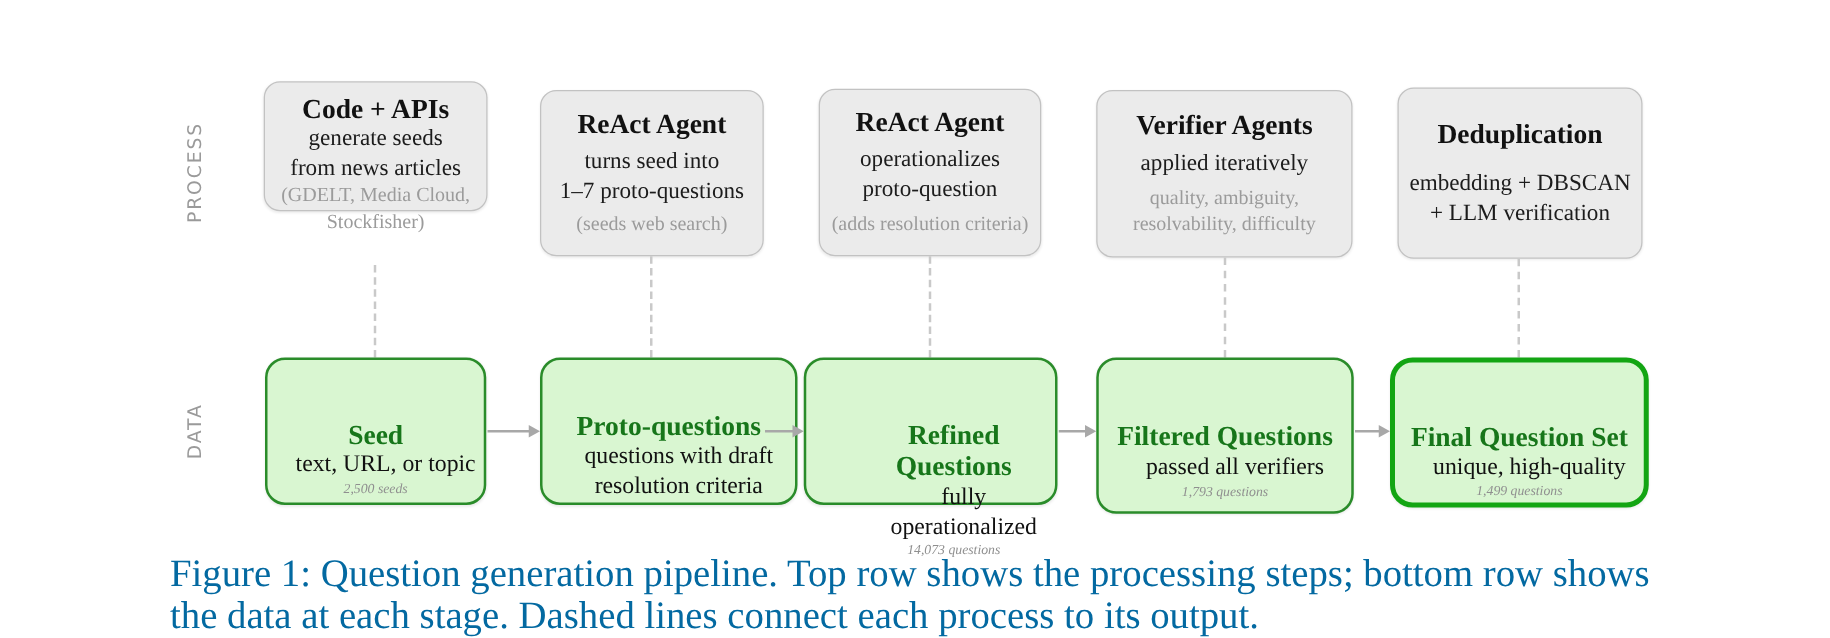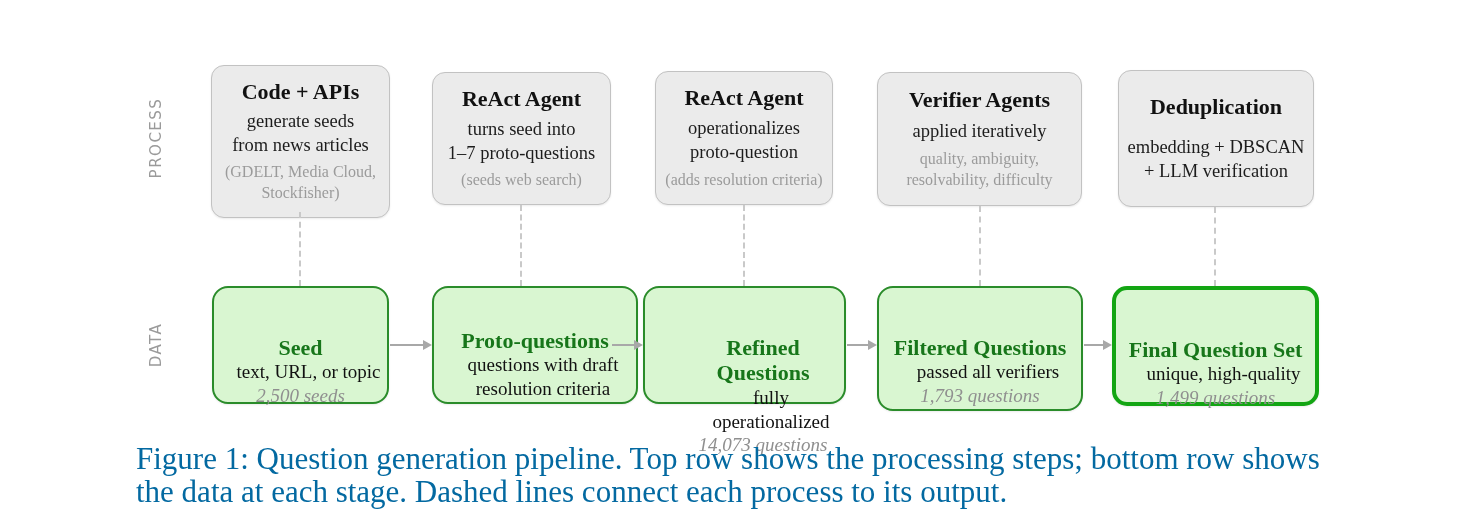--- a/index.html
+++ b/index.html
@@ -46,21 +46,21 @@
   .dbox-final {
     border: 4px solid #13a513;
     border-radius: 18px;
   }
   .pre { white-space: pre-line; }
   .pbox-title { font-size: 22px; font-weight: bold; color: #111111; line-height: 1.15; }
   .pbox-body  { font-size: 18.5px; color: #1c1c1c; line-height: 1.3; }
   .pbox-note  { font-size: 16px; color: #9b9b9b; line-height: 1.3; }
   .dbox-title { font-size: 22px; font-weight: bold; color: #17761a; line-height: 1.15; margin-top: 39px; }
   .dbox-body  { font-size: 19px; color: #111111; line-height: 1.28; margin-left: 16px; }
-  .dbox-stat  { font-size: 19px; font-style: italic; color: #8f8f8f; }
+  .dbox-stat  { font-size: 11px; font-style: italic; color: #8f8f8f; }
   .connector {
     position: absolute;
     width: 0;
     border-left: 2px dashed #c9c9c9;
   }
   .arrow { position: absolute; height: 12px; }
   .arrow-line {
     position: absolute;
     left: 0; right: 6px; top: 50%;
     height: 2px; margin-top: -1px;
@@ -86,21 +86,21 @@
   }
 </style>
 </head>
 <body>
 
 <div class="stage">
 
   <div class="rot-label" style="left:106px; top:129px;">PROCESS</div>
   <div class="rot-label" style="left:106px; top:336px;">DATA</div>
 
-  <div class="box pbox" style="left:211px; top:65px; width:179px; height:153px;">
+  <div class="box pbox" style="left:211px; top:65px; width:179px; height:104px;">
     <div class="pbox-title">Code + APIs</div>
     <div class="pbox-body pre">generate seeds
 from news articles</div>
     <div class="pbox-note pre">(GDELT, Media Cloud,
 Stockfisher)</div>
   </div>
 
   <div class="box pbox" style="left:432px; top:72px; width:179px; height:133px;">
     <div class="pbox-title">ReAct Agent</div>
     <div class="pbox-body pre">turns seed into
@@ -151,21 +151,21 @@
     <div class="dbox-body pre">fully operationalized</div>
     <div class="dbox-stat">14,073 questions</div>
   </div>
 
   <div class="box dbox" style="left:877px; top:286px; width:206px; height:125px;">
     <div class="dbox-title">Filtered Questions</div>
     <div class="dbox-body pre">passed all verifiers</div>
     <div class="dbox-stat">1,793 questions</div>
   </div>
 
-  <div class="box dbox dbox-final" style="left:1112px; top:286px; width:207px; height:120px;border-radius:15px;">
+  <div class="box dbox dbox-final" style="left:1112px; top:286px; width:207px; height:120px;">
     <div class="dbox-title">Final Question Set</div>
     <div class="dbox-body pre">unique, high-quality</div>
     <div class="dbox-stat">1,499 questions</div>
   </div>
 
   <div class="arrow" style="left:390px; top:339px; width:42px;">
     <div class="arrow-line"></div>
     <div class="arrow-head"></div>
   </div>
   <div class="arrow" style="left:612px; top:339px; width:31px;">

